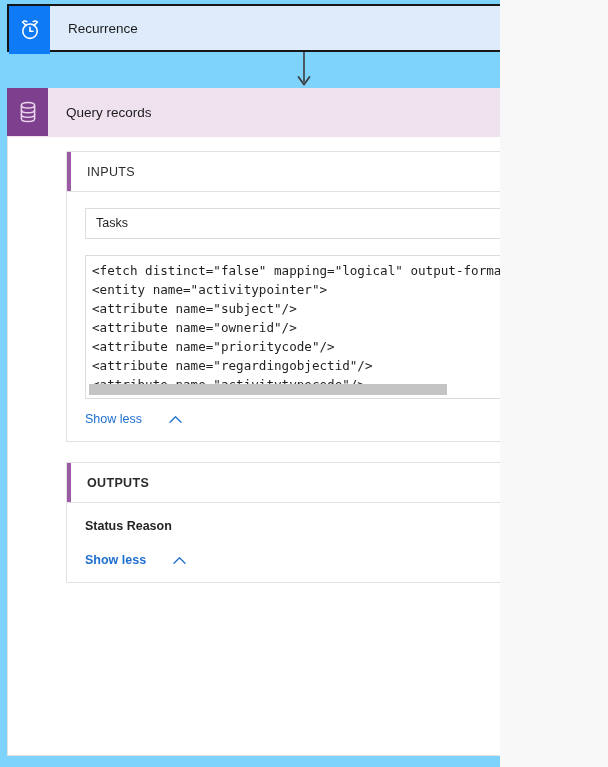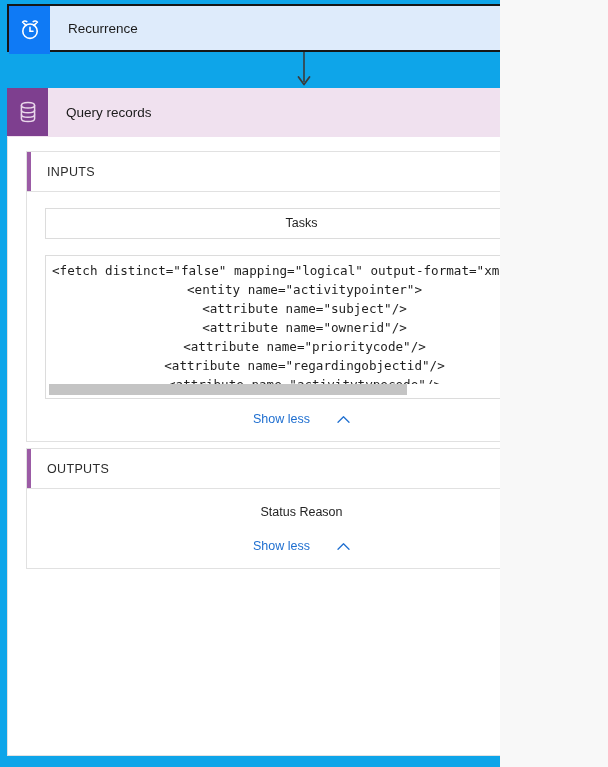--- a/index.html
+++ b/index.html
@@ -3,21 +3,21 @@
 <meta charset="utf-8">
 <style>
   * { box-sizing: border-box; }
   html, body {
     margin: 0; padding: 0;
     width: 608px; height: 767px;
     background: #f8f8f8;
     font-family: "Liberation Sans", sans-serif;
     -webkit-font-smoothing: antialiased;
   }
-  #root { position: relative; width: 500px; height: 767px; overflow: hidden; background:#0ea5e9;text-align:center; }
+  #root { position: relative; width: 500px; height: 767px; overflow: hidden; background:#7dd3fc; }
 
   
   .action-card { position: absolute; display: flex; height: 48px; }
   .action-icon { width: 41px; height: 48px; display: flex; align-items: center; justify-content: center; flex: none; }
   .action-title { flex: 1; display: flex; align-items: center; padding-left: 18px; font-size: 13.5px; color: #1b1b1b; }
 
   
   #recurrence-card { left: 7px; top: 4px; width: 555px; border: 2px solid #161616; background: #deebfb; }
   #recurrence-card .action-icon { background: #0f7af5; }
   #recurrence-duration { position: absolute; left: 560px; top: 6px; width: 48px; height: 44px; background: #a3cbf7; display:flex; align-items:center; justify-content:center; font-size: 13px; color:#161616; }
@@ -33,21 +33,21 @@
     display: flex; align-items: center; justify-content: center;
   }
   .status-badge svg { display: block; }
 
   
   #connector { position: absolute; left: 296px; top: 52px; width: 16px; height: 38px; }
 
   
   #detail-panel {
     position: absolute; left: 7px; top: 137px; width: 589px; height: 619px;
-    background: #ffffff; border: 1px solid #e2e2e2; border-top: none;
+    background: #ffffff; border: 1px solid #e2e2e2; border-top: none; padding-left: 40px;
   }
 
   .section { margin: 14px 18px 0 18px; border: 1px solid #e1e1e1; background: #fff; }
   .section-header {
     height: 40px; display: flex; align-items: center;
     border-bottom: 1px solid #e1e1e1; position: relative;
     padding-left: 20px; font-size: 12.5px; color: #2b2b2b; letter-spacing: .35px;
   }
   .section-header::before {
     content: ""; position: absolute; left: 0; top: 0; bottom: 0; width: 4px; background: #9b5ba5;
@@ -163,21 +163,21 @@
 
         <div class="show-less">
           <span>Show less</span>
           <svg width="13" height="9" viewBox="0 0 13 9">
             <path d="M1 7.2 L6.5 1.8 L12 7.2" stroke="#1f6fd0" stroke-width="1.3" fill="none" stroke-linecap="round" stroke-linejoin="round"></path>
           </svg>
         </div>
       </div>
     </div>
 
-    <div class="section" style="margin-top:6px;">
+    <div class="section" style="margin-top:20px;font-weight:bold;">
       <div class="section-header">OUTPUTS</div>
       <div class="section-body">
         <div class="field-label">Status Reason</div>
 
         <div class="show-less">
           <span>Show less</span>
           <svg width="13" height="9" viewBox="0 0 13 9">
             <path d="M1 7.2 L6.5 1.8 L12 7.2" stroke="#1f6fd0" stroke-width="1.3" fill="none" stroke-linecap="round" stroke-linejoin="round"></path>
           </svg>
         </div>

